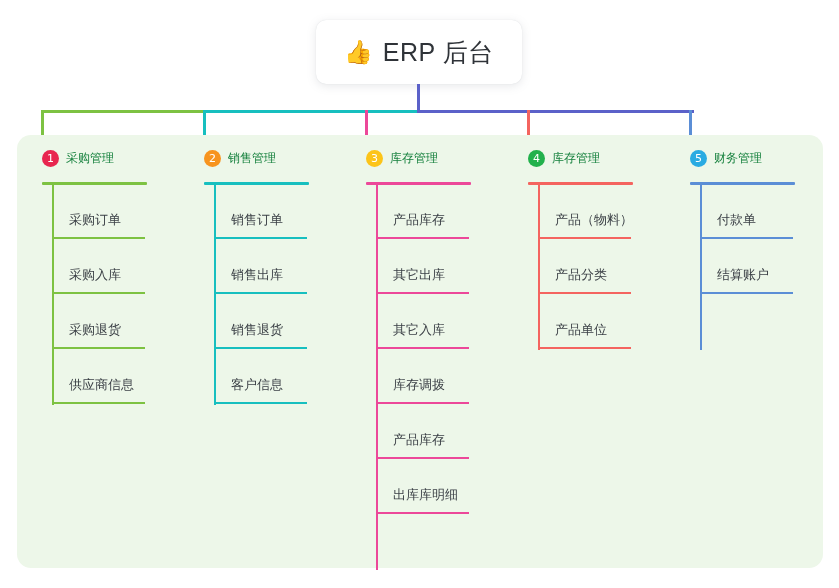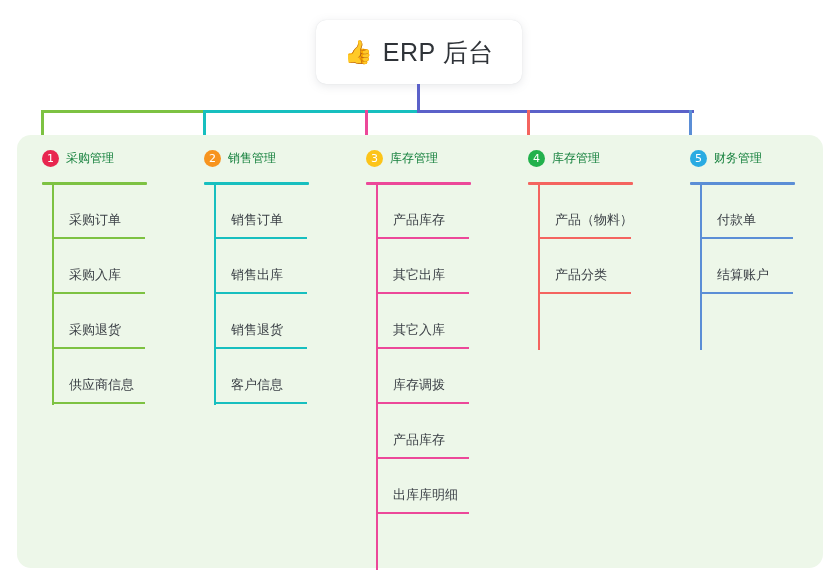--- a/index.html
+++ b/index.html
@@ -250,20 +250,24 @@
         <div class="items">
           <div class="spine" style="background: rgb(244, 100, 95); height: 165px;"></div>
           <div class="item">
             <span class="item-label">产品（物料）</span>
             <div class="item-rule" style="background: rgb(244, 100, 95);"></div>
           </div>
           <div class="item">
             <span class="item-label">产品分类</span>
             <div class="item-rule" style="background: rgb(244, 100, 95);"></div>
           </div>
+          <div class="item">
+            <span class="item-label">产品单位</span>
+            <div class="item-rule" style="background: rgb(244, 100, 95);"></div>
+          </div>
         </div>
       </div>
       <div class="column" style="left: 665px;">
         <div class="col-header">
           <span class="badge" style="background: rgb(41, 171, 226);">5</span>
           <span class="col-title">财务管理</span>
         </div>
         <div class="header-rule" style="background: rgb(91, 142, 214);"></div>
         <div class="items">
           <div class="spine" style="background: rgb(91, 142, 214); height: 165px;"></div>

